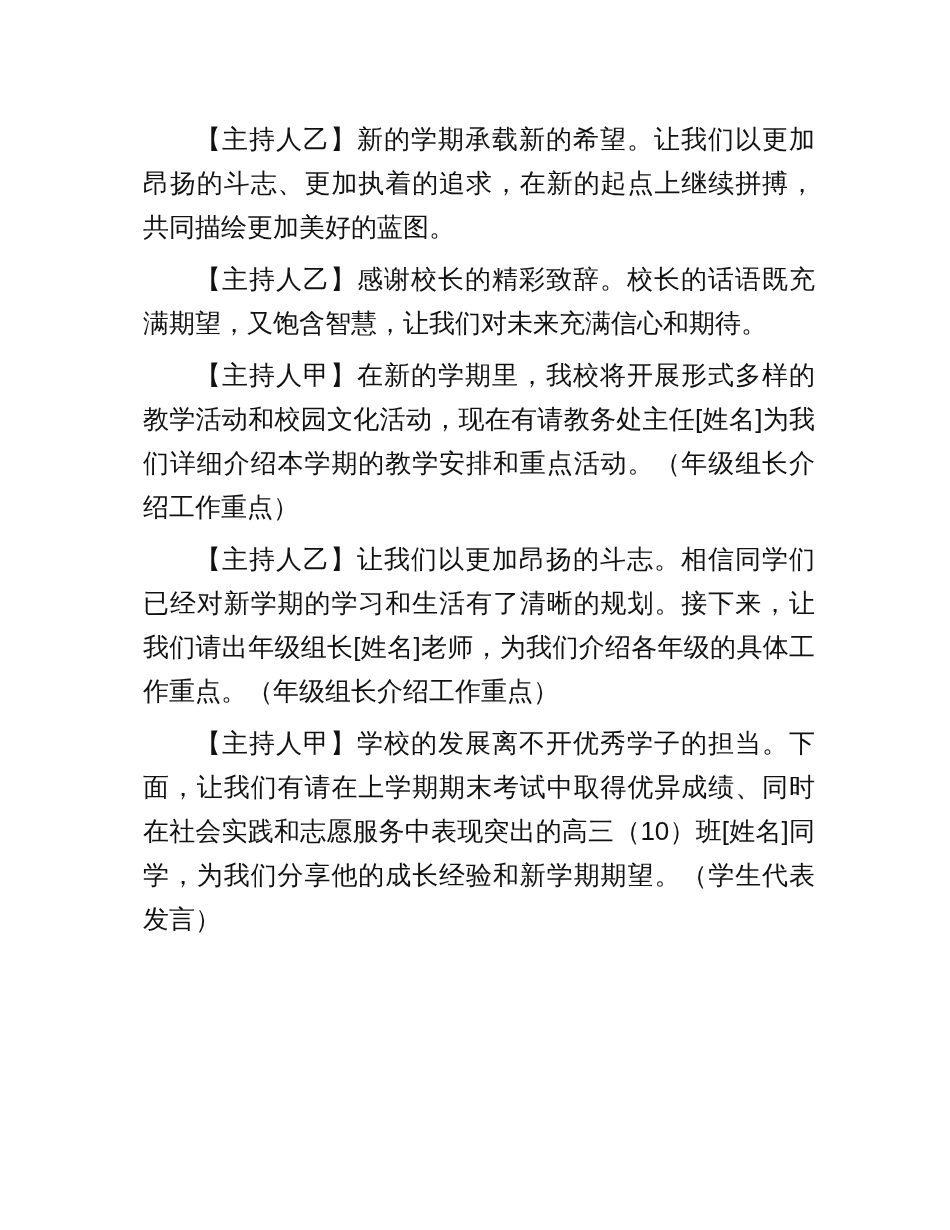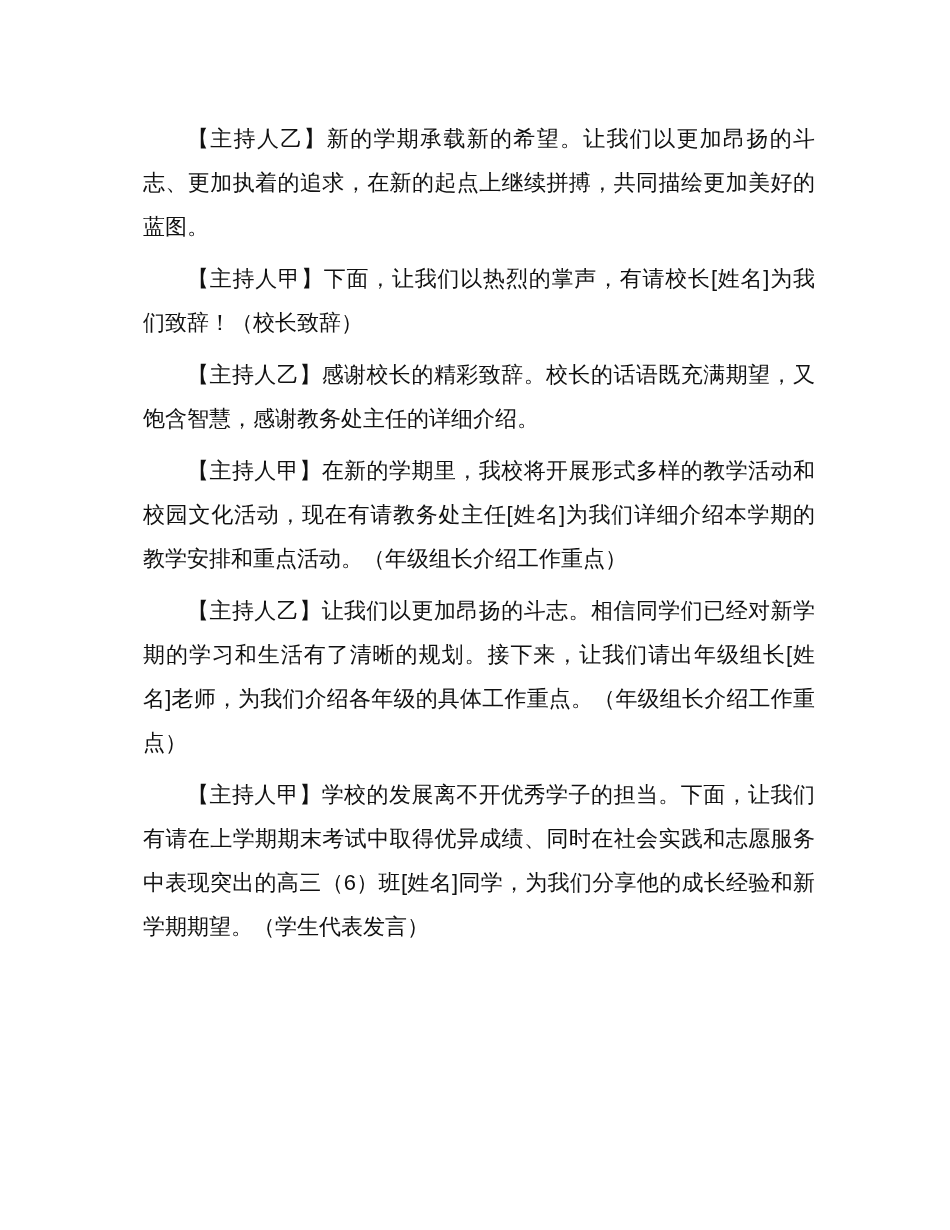--- a/index.html
+++ b/index.html
@@ -17,44 +17,43 @@
   }
   .doc-body {
     box-sizing: border-box;
     position: absolute;
     top: 117px;
     left: 143px;
     width: 672px;
   }
   .para {
     margin: 0 0 8px 0;
-    font-size: 22px;
+    font-size: 26px;
     line-height: 44px;
     color: #111111;
     text-align: justify;
     text-justify: inter-ideograph;
     text-indent: 2em;
     word-break: break-all;
   }
   .para .speaker, .para .ptext {
     color: #111111;
   }
 </style>
 </head>
 <body>
 
 <div class="page">
   <div class="doc-body">
 
     <p class="para"><span class="speaker">【主持人乙】</span><span class="ptext">新的学期承载新的希望。让我们以更加昂扬的斗志、更加执着的追求，在新的起点上继续拼搏，共同描绘更加美好的蓝图。</span></p>
 
-    <p class="para"><span class="speaker">【主持人甲】</span><span class="ptext">下面，让我们以热烈的掌声，有请校长[姓名]为我们致辞！（校长致辞）</span></p>
 
-    <p class="para"><span class="speaker">【主持人乙】</span><span class="ptext">感谢校长的精彩致辞。校长的话语既充满期望，又饱含智慧，感谢教务处主任的详细介绍。</span></p>
+    <p class="para"><span class="speaker">【主持人乙】</span><span class="ptext">感谢校长的精彩致辞。校长的话语既充满期望，又饱含智慧，让我们对未来充满信心和期待。</span></p>
 
     <p class="para"><span class="speaker">【主持人甲】</span><span class="ptext">在新的学期里，我校将开展形式多样的教学活动和校园文化活动，现在有请教务处主任[姓名]为我们详细介绍本学期的教学安排和重点活动。（年级组长介绍工作重点）</span></p>
 
     <p class="para"><span class="speaker">【主持人乙】</span><span class="ptext">让我们以更加昂扬的斗志。相信同学们已经对新学期的学习和生活有了清晰的规划。接下来，让我们请出年级组长[姓名]老师，为我们介绍各年级的具体工作重点。（年级组长介绍工作重点）</span></p>
 
-    <p class="para"><span class="speaker">【主持人甲】</span><span class="ptext">学校的发展离不开优秀学子的担当。下面，让我们有请在上学期期末考试中取得优异成绩、同时在社会实践和志愿服务中表现突出的高三（6）班[姓名]同学，为我们分享他的成长经验和新学期期望。（学生代表发言）</span></p>
+    <p class="para"><span class="speaker">【主持人甲】</span><span class="ptext">学校的发展离不开优秀学子的担当。下面，让我们有请在上学期期末考试中取得优异成绩、同时在社会实践和志愿服务中表现突出的高三（10）班[姓名]同学，为我们分享他的成长经验和新学期期望。（学生代表发言）</span></p>
 
   </div>
 </div>
 
 </body></html>

